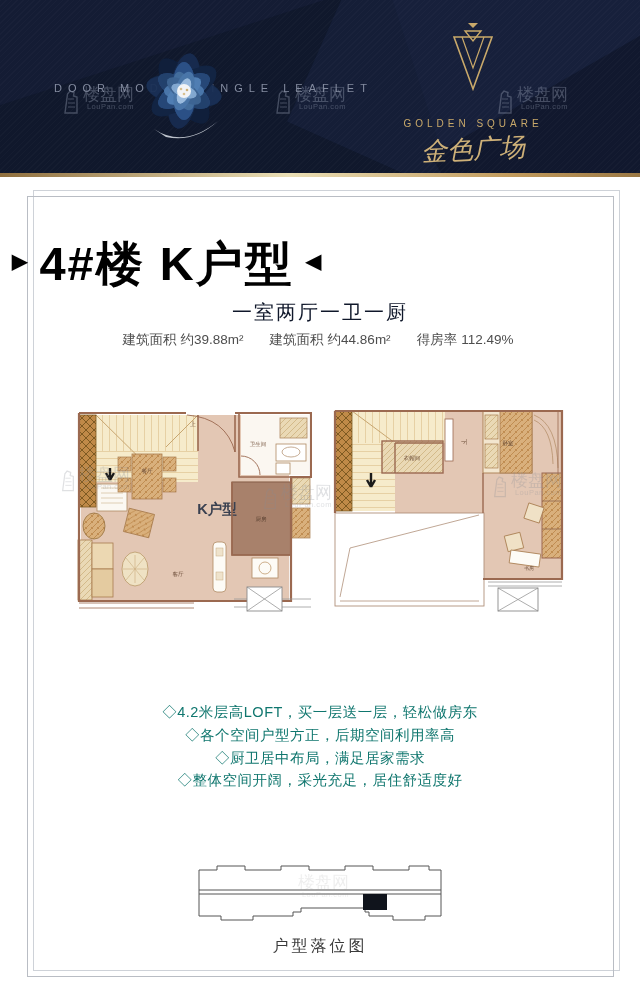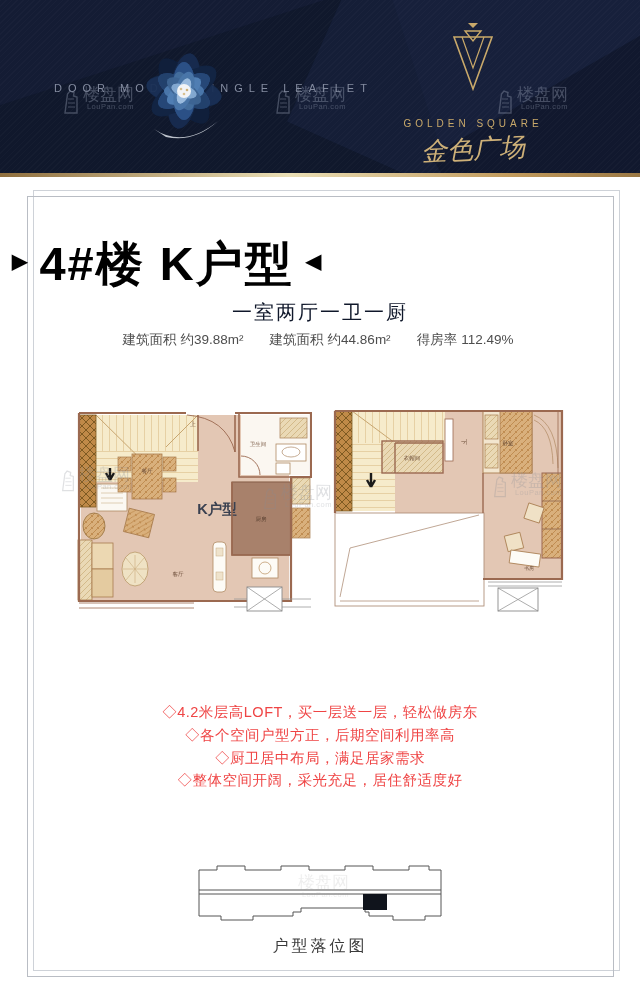--- a/index.html
+++ b/index.html
@@ -32,21 +32,21 @@
   .frame2{left:33px;top:190px;width:585px;height:779px;border-color:#ced2d8;}
   
   .title-row{position:absolute;left:0;top:233px;width:536px;text-align:left;color:#000000;font-weight:bold;font-size:47px;letter-spacing:2px;white-space:nowrap;}
   .title-arrow{font-size:20px;vertical-align:12px;letter-spacing:0;margin:0 12px;}
   .subtitle{position:absolute;left:0;top:299px;width:640px;text-align:center;font-size:20px;letter-spacing:2px;color:#0f172a;}
   .stats{position:absolute;left:0;top:331px;width:640px;display:flex;justify-content:center;gap:22px;font-size:13.5px;color:#4e4e4e;}
   .stat-item span{margin-right:4px;}
   
   .plan-svg{position:absolute;}
   
-  .features{position:absolute;left:0;top:701px;width:640px;text-align:center;font-size:14.5px;color:#ef4444;line-height:22.8px;letter-spacing:.5px;}
+  .features{position:absolute;left:0;top:701px;width:640px;text-align:center;font-size:14.5px;color:#0f766e;line-height:22.8px;letter-spacing:.5px;}
   
   .loc-svg{position:absolute;left:197px;top:864px;}
   .loc-caption{position:absolute;left:0;top:936px;width:640px;text-align:center;font-size:16px;color:#3b3b3b;letter-spacing:3px;}
 </style>
 </head>
 <body>
 
 <svg width="0" height="0" style="position:absolute" aria-hidden="true">
   <defs>
     <pattern id="pat-wood" width="6" height="6" patternUnits="userSpaceOnUse">

